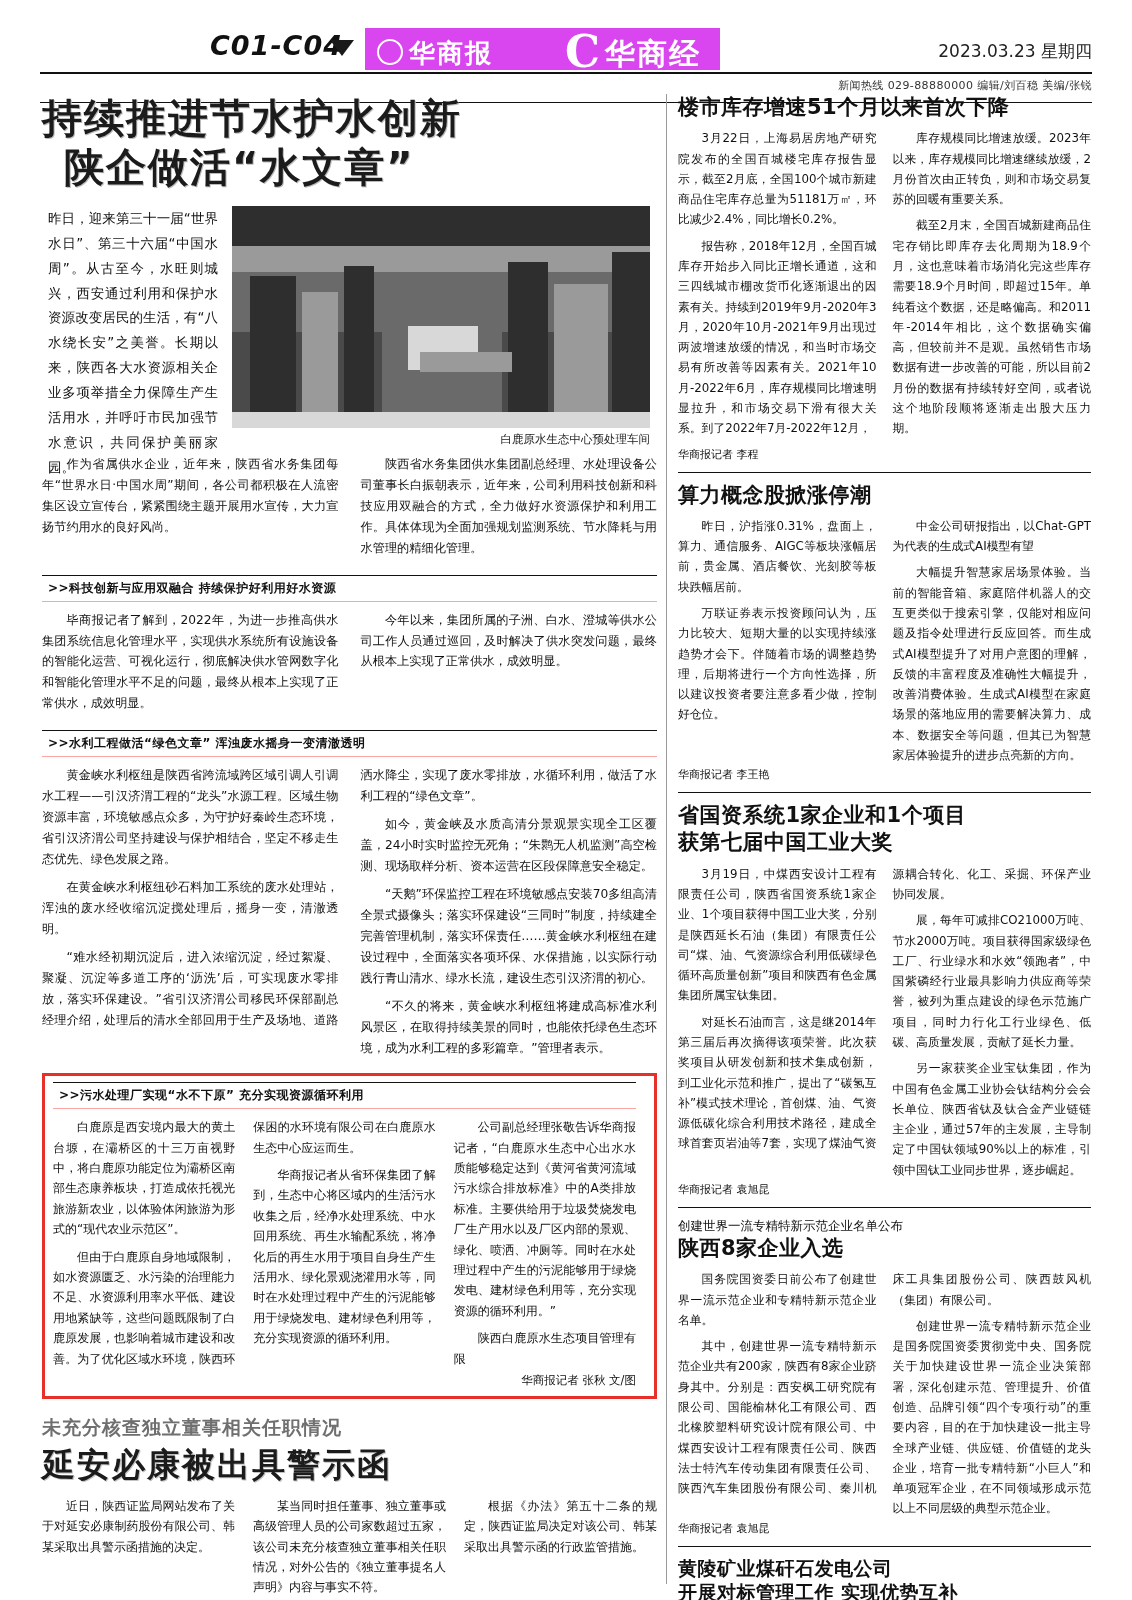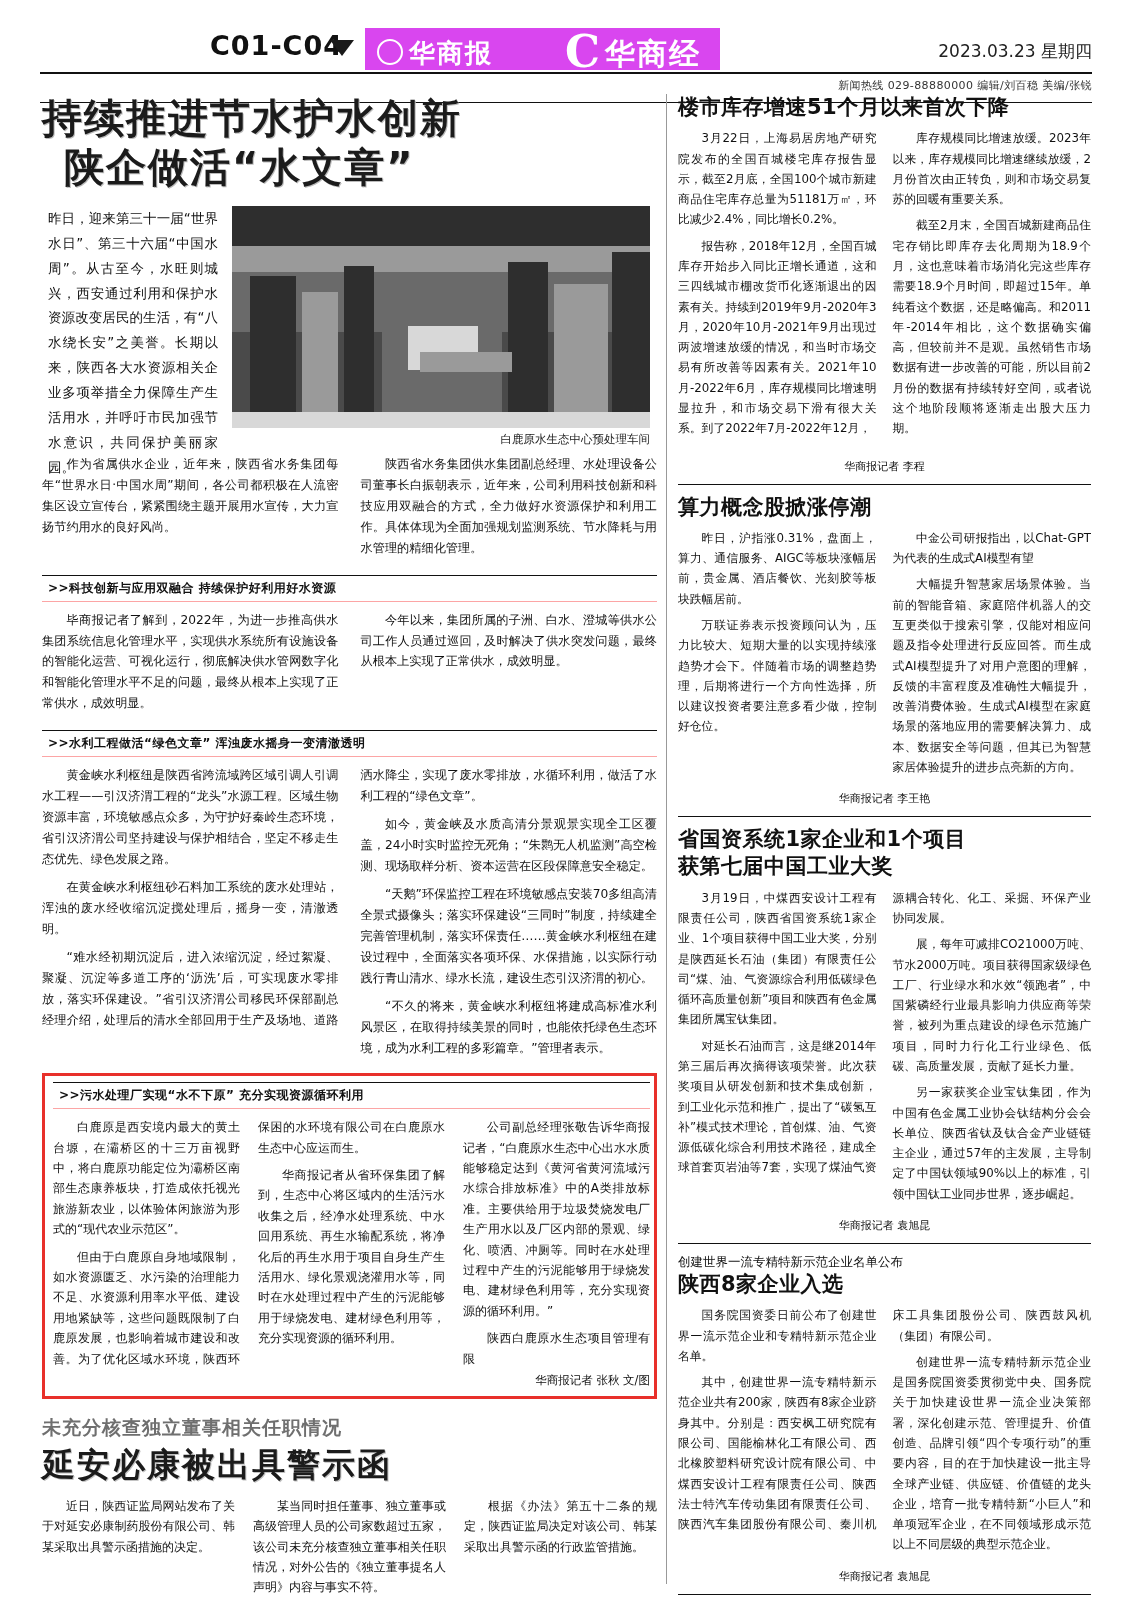--- a/index.html
+++ b/index.html
@@ -1,21 +1,21 @@
 <!DOCTYPE html>
 <html><head>
 <meta charset="utf-8">
 <style>
   html,body{margin:0;padding:0;background:#ffffff;}
   body{width:1132px;height:1600px;font-family:"DejaVu Sans","Liberation Sans",sans-serif;color:#111;}
   .page{position:relative;width:1132px;height:1600px;background:#fff;overflow:hidden;}
 
   
   .masthead{position:absolute;left:40px;top:28px;width:1052px;height:58px;}
-  .mast-left{position:absolute;left:170px;top:2px;font-size:27px;font-weight:bold;letter-spacing:1px;}
+  .mast-left{position:absolute;left:170px;top:2px;font-size:27px;font-weight:bold;letter-spacing:1px;font-style:italic;}
   .mast-tri{position:absolute;left:290px;top:12px;width:0;height:0;border-left:12px solid transparent;border-right:12px solid transparent;border-top:16px solid #1a1a1a;}
   .mast-black{position:absolute;left:325px;top:0px;width:355px;height:42px;background:#d946ef;}
   .mast-logo{position:absolute;left:12px;top:8px;color:#fff;font-size:26px;font-weight:bold;letter-spacing:2px;}
   .mast-logo .circ{display:inline-block;width:22px;height:22px;border:2px solid #fff;border-radius:50%;position:relative;top:3px;margin-right:6px;}
   .mast-c{position:absolute;left:200px;top:-2px;color:#fff;font-size:44px;font-weight:bold;font-family:"DejaVu Serif","Liberation Serif",serif;}
   .mast-section{position:absolute;left:240px;top:6px;color:#fff;font-size:30px;font-weight:bold;letter-spacing:2px;}
   .mast-date{position:absolute;right:0;top:12px;font-size:17px;color:#222;}
   .mast-credits{position:absolute;right:0;top:50px;font-size:11px;color:#333;letter-spacing:.4px;}
   .mast-rule{position:absolute;left:0;top:44px;width:1052px;height:2px;background:#111;}
   .mast-rule2{position:absolute;left:0;top:74px;width:1052px;height:1px;background:#111;}
@@ -43,32 +43,32 @@
 
   
   .subhead{margin-top:16px;border-top:1px solid #111;border-bottom:1px solid #fca5a5;padding:4px 6px;font-size:12px;font-weight:bold;letter-spacing:.5px;}
 
   .cols2{column-count:2;column-gap:22px;font-size:12.2px;line-height:1.72;text-align:justify;margin-top:8px;}
   .cols3{column-count:3;column-gap:18px;font-size:12px;line-height:1.7;text-align:justify;margin-top:8px;}
   .cols2 p,.cols3 p{margin:0 0 7px 0;text-indent:2em;}
   .byline{text-align:right;font-size:11.5px;margin-top:4px;}
 
   
-  .redbox{position:relative;border:3px solid #e8302a;padding:6px 4px 8px 8px;margin-top:14px;}
+  .redbox{position:relative;border:3px solid #e8302a;padding:6px 18px 8px 8px;margin-top:14px;}
 
   
   .kicker{font-size:19px;font-weight:bold;color:#6f6f6f;letter-spacing:1px;margin-top:16px;}
   .hl2{font-size:33px;font-weight:bold;letter-spacing:2px;margin-top:2px;color:#1b1b1b;text-shadow:1px 1px 0 #c2c2c2;}
 
   
   .r-hl{font-size:21px;font-weight:bold;letter-spacing:.5px;line-height:1.3;}
   .r-hl.small{font-size:19px;}
   .r-body{column-count:2;column-gap:16px;font-size:11.8px;line-height:1.72;text-align:justify;margin-top:7px;}
   .r-body p{margin:0 0 6px 0;text-indent:2em;}
-  .r-byline{text-align:center;font-size:11px;margin-top:14px;}
+  .r-byline{text-align:left;font-size:11px;margin-top:2px;}
   .r-sep{height:1px;background:#111;margin:10px 0 9px 0;}
   .r-kicker{font-size:12.5px;margin-top:10px;}
 </style>
 </head>
 <body>
 
 <div class="page">
 
   <div class="masthead">
     <div class="mast-rule"></div>

